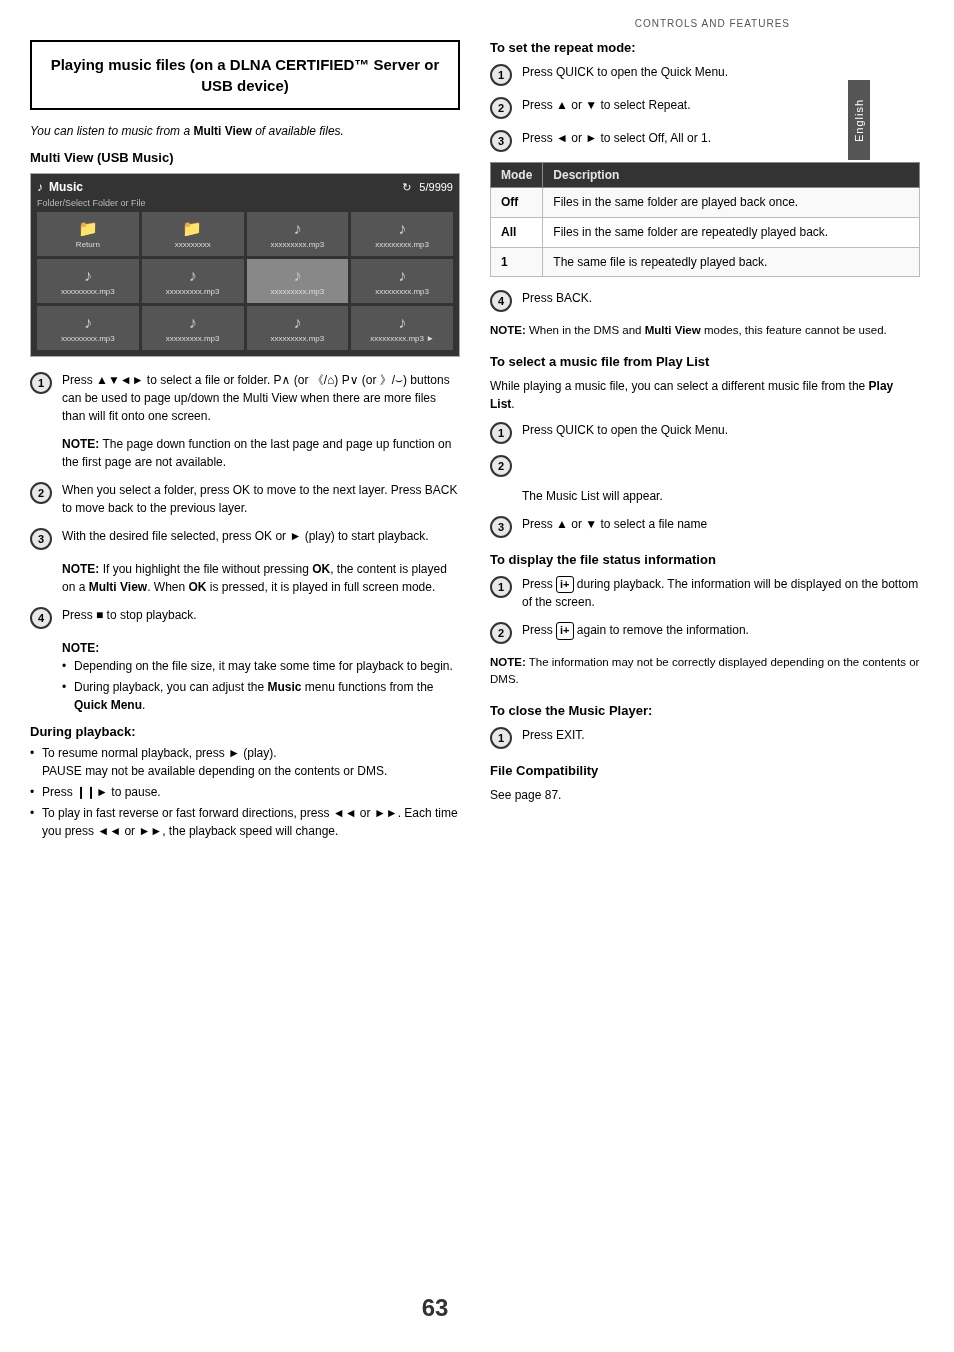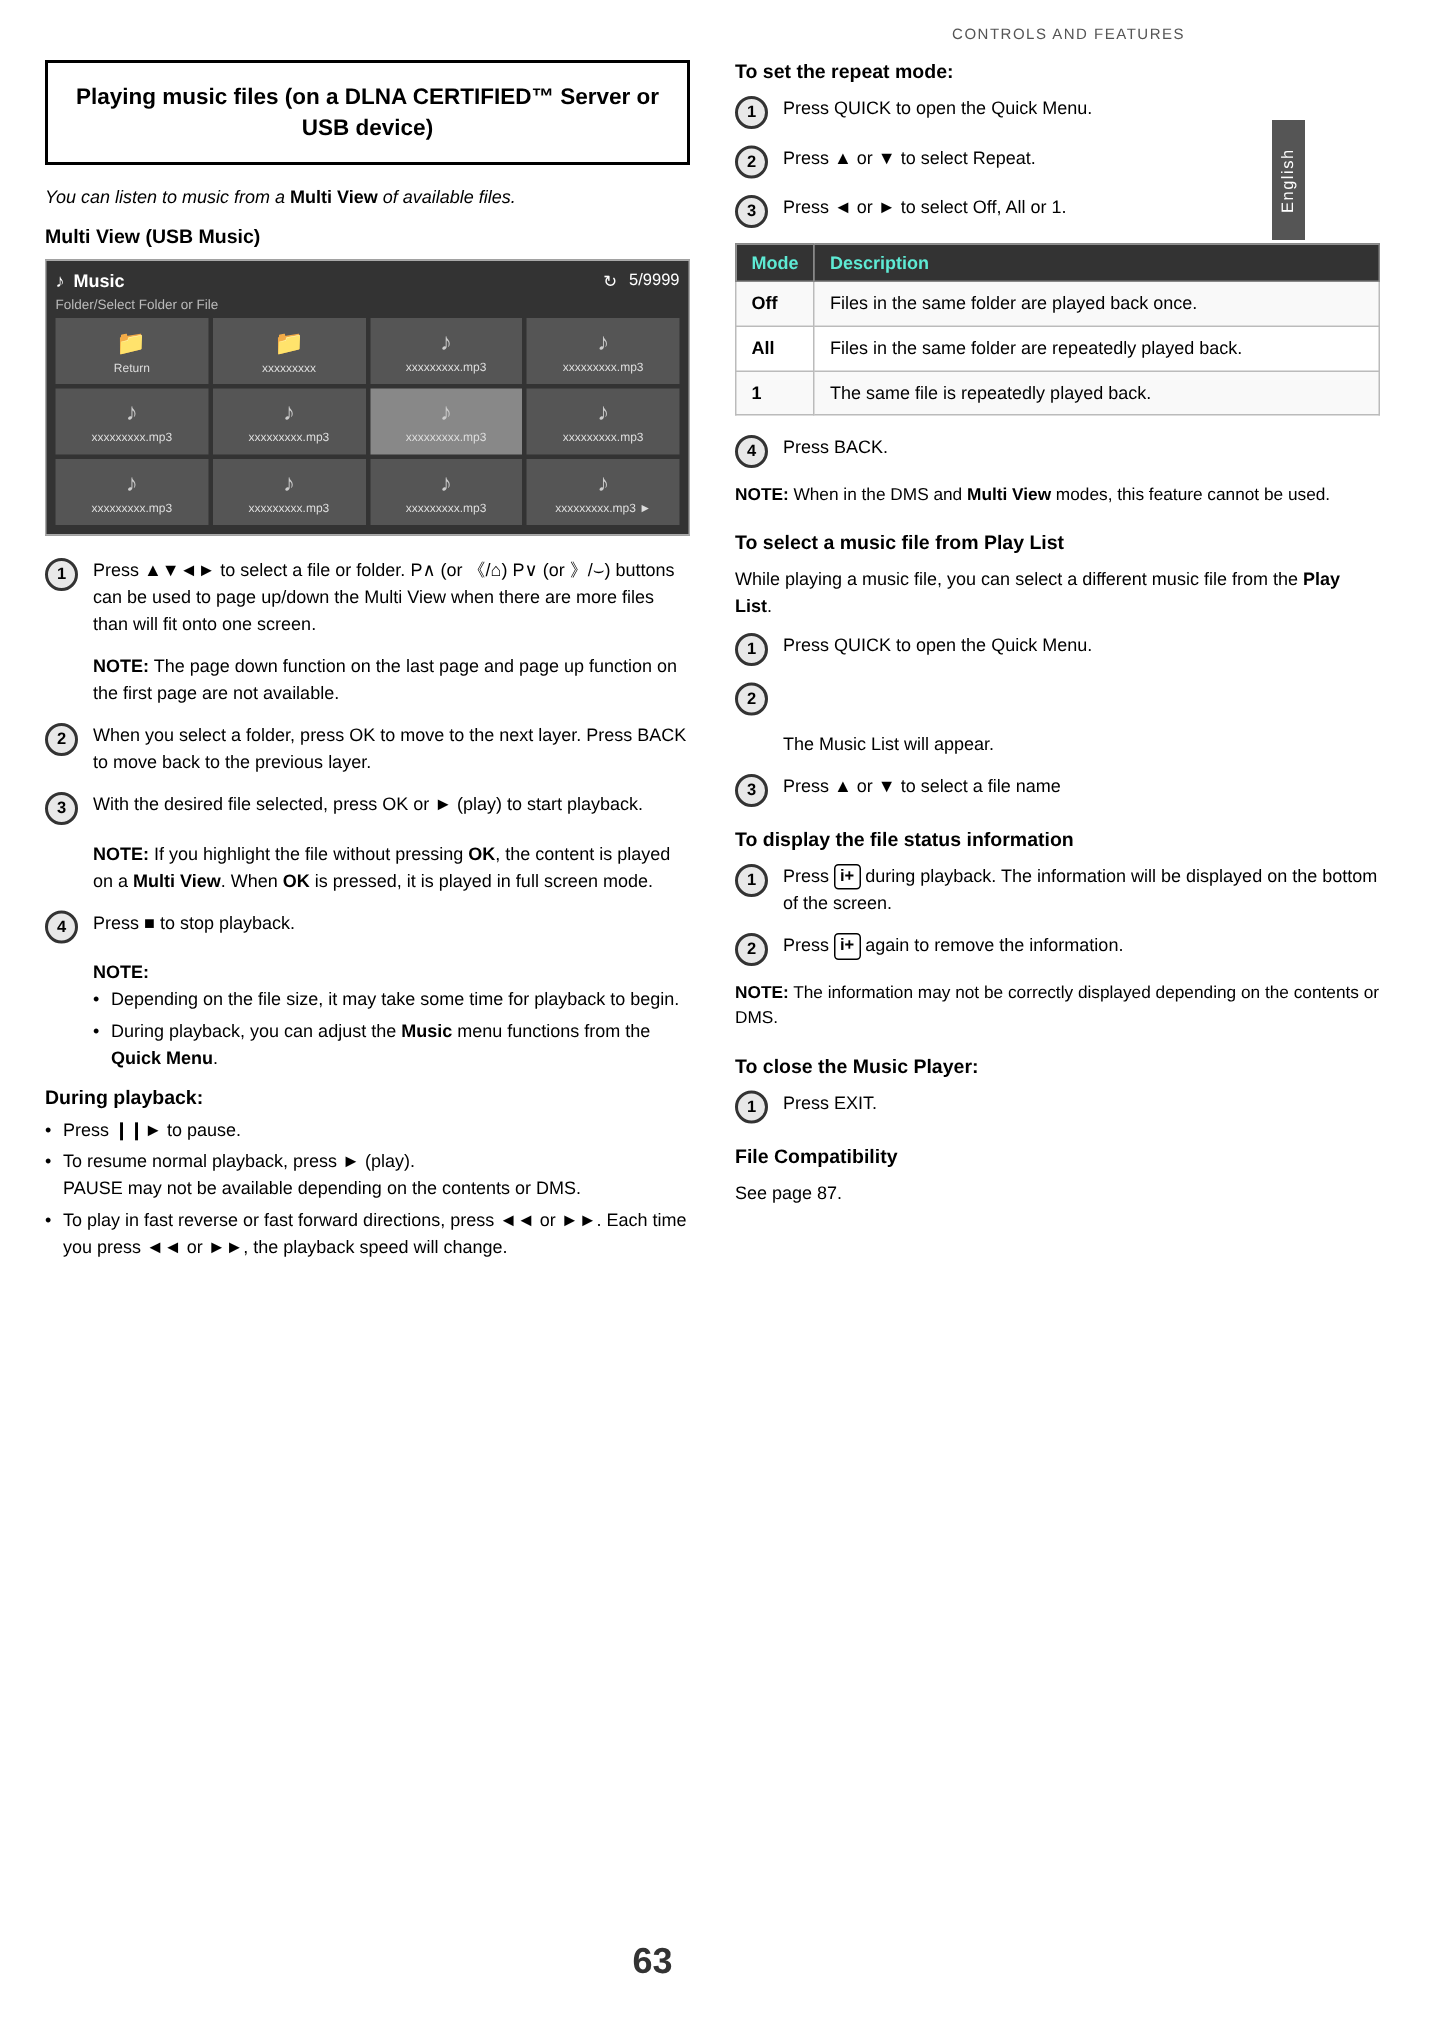--- a/index.html
+++ b/index.html
@@ -246,21 +246,21 @@
     
     .repeat-table {
       width: 100%;
       border-collapse: collapse;
       margin-bottom: 12px;
       font-size: 12px;
     }
 
     .repeat-table th {
       background: #333;
-      color: #5eead4;
+      color: #e5e5e5;
       padding: 5px 10px;
       text-align: left;
       border: 1px solid #888;
     }
 
     .repeat-table td {
       padding: 6px 10px;
       border: 1px solid #bbb;
       vertical-align: top;
       line-height: 1.4;
@@ -440,23 +440,23 @@
     <div class="note-block">
       <div><span class="note-label">NOTE:</span></div>
       <ul class="bullet-list">
         <li>Depending on the file size, it may take some time for playback to begin.</li>
         <li>During playback, you can adjust the <b>Music</b> menu functions from the <b>Quick Menu</b>.</li>
       </ul>
     </div>
 
     <div class="bold-section">During playback:</div>
     <ul class="bullet-list">
-      <li>Press ❙❙► to pause.</li>
       <li>To resume normal playback, press ► (play).<br>
         PAUSE may not be available depending on the contents or DMS.</li>
+      <li>Press ❙❙► to pause.</li>
       <li>To play in fast reverse or fast forward directions, press ◄◄ or ►►. Each time you press ◄◄ or ►►, the playback speed will change.</li>
     </ul>
 
   </div>
 
   <div class="right-col">
 
     <div class="right-section-title">To set the repeat mode:</div>
 
     <div class="step">

